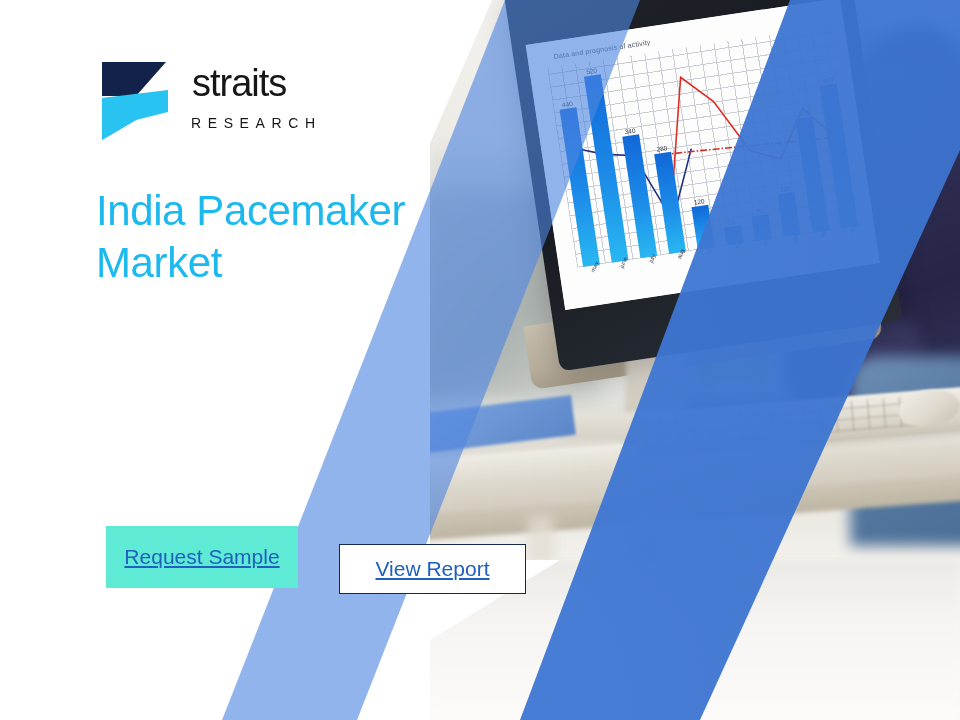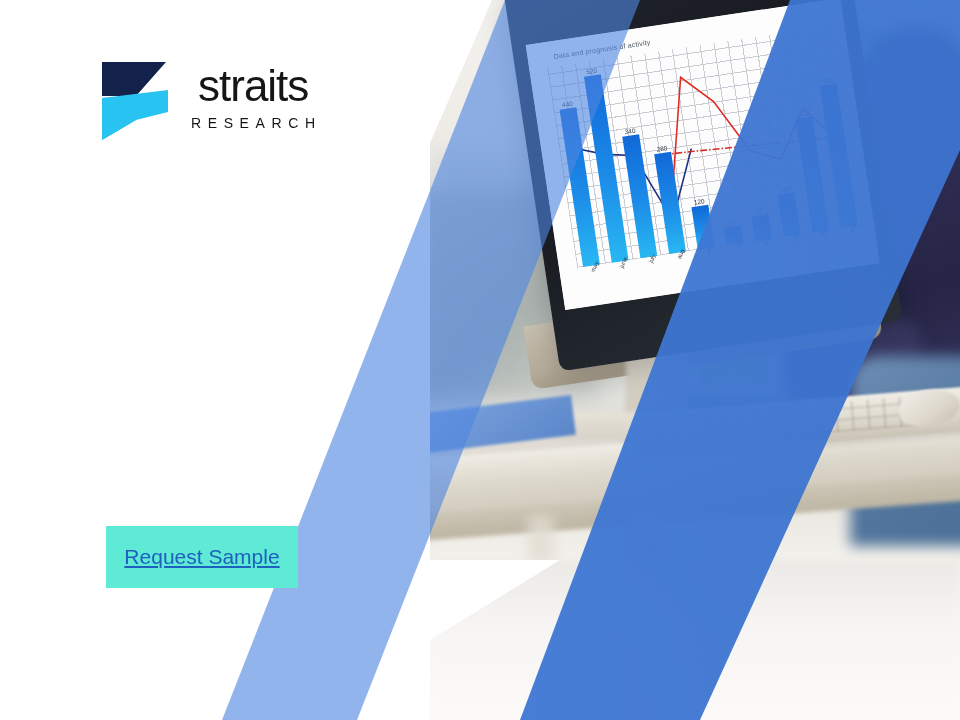--- a/index.html
+++ b/index.html
@@ -244,22 +244,22 @@
     clip-path:polygon(0 560px, 560px 560px, 300px 720px, 0 720px);
     pointer-events:none;
   }
 
   
   .content{position:absolute;left:0;top:0;width:500px;height:720px;}
 
   .logo{position:absolute;left:100px;top:58px;width:300px;height:86px;}
   .logo-mark{position:absolute;left:0;top:2px;width:78px;height:82px;}
   .logo-word{
-    position:absolute;left:98px;top:6px;
-    font-size:44px;font-weight:400;color:#161616;
+    position:absolute;left:92px;top:6px;
+    font-size:38px;font-weight:400;color:#161616;
     letter-spacing:-1px;line-height:1;
     font-family:"Liberation Sans",sans-serif;
   }
   .logo-sub{
     position:absolute;left:91px;top:57px;
     font-size:14px;color:#161616;letter-spacing:6.6px;font-weight:400;
   }
 
   .title{
     position:absolute;left:96px;top:185px;width:400px;
@@ -391,22 +391,26 @@
     <div class="logo">
       <svg class="logo-mark" viewBox="0 0 78 82">
         <polygon points="2,2 66,2 36,36 2,36" fill="#13224a"></polygon>
         <polygon points="2,38 68,30 68,52 36,60 2,80" fill="#29c3f2"></polygon>
         <polygon points="2,38 36,36 36,60 2,80" fill="#29c3f2"></polygon>
       </svg>
       <div class="logo-word">straits</div>
       <div class="logo-sub">RESEARCH</div>
     </div>
 
+    <div class="title">India Pacemaker Market</div>
 
 
     <div class="btn-row">
       <div class="btn-primary">
         <span>Request Sample</span>
       </div>
+      <div class="btn-secondary">
+        <span>View Report</span>
+      </div>
     </div>
 
   </div>
 </div>
 
 </body></html>

